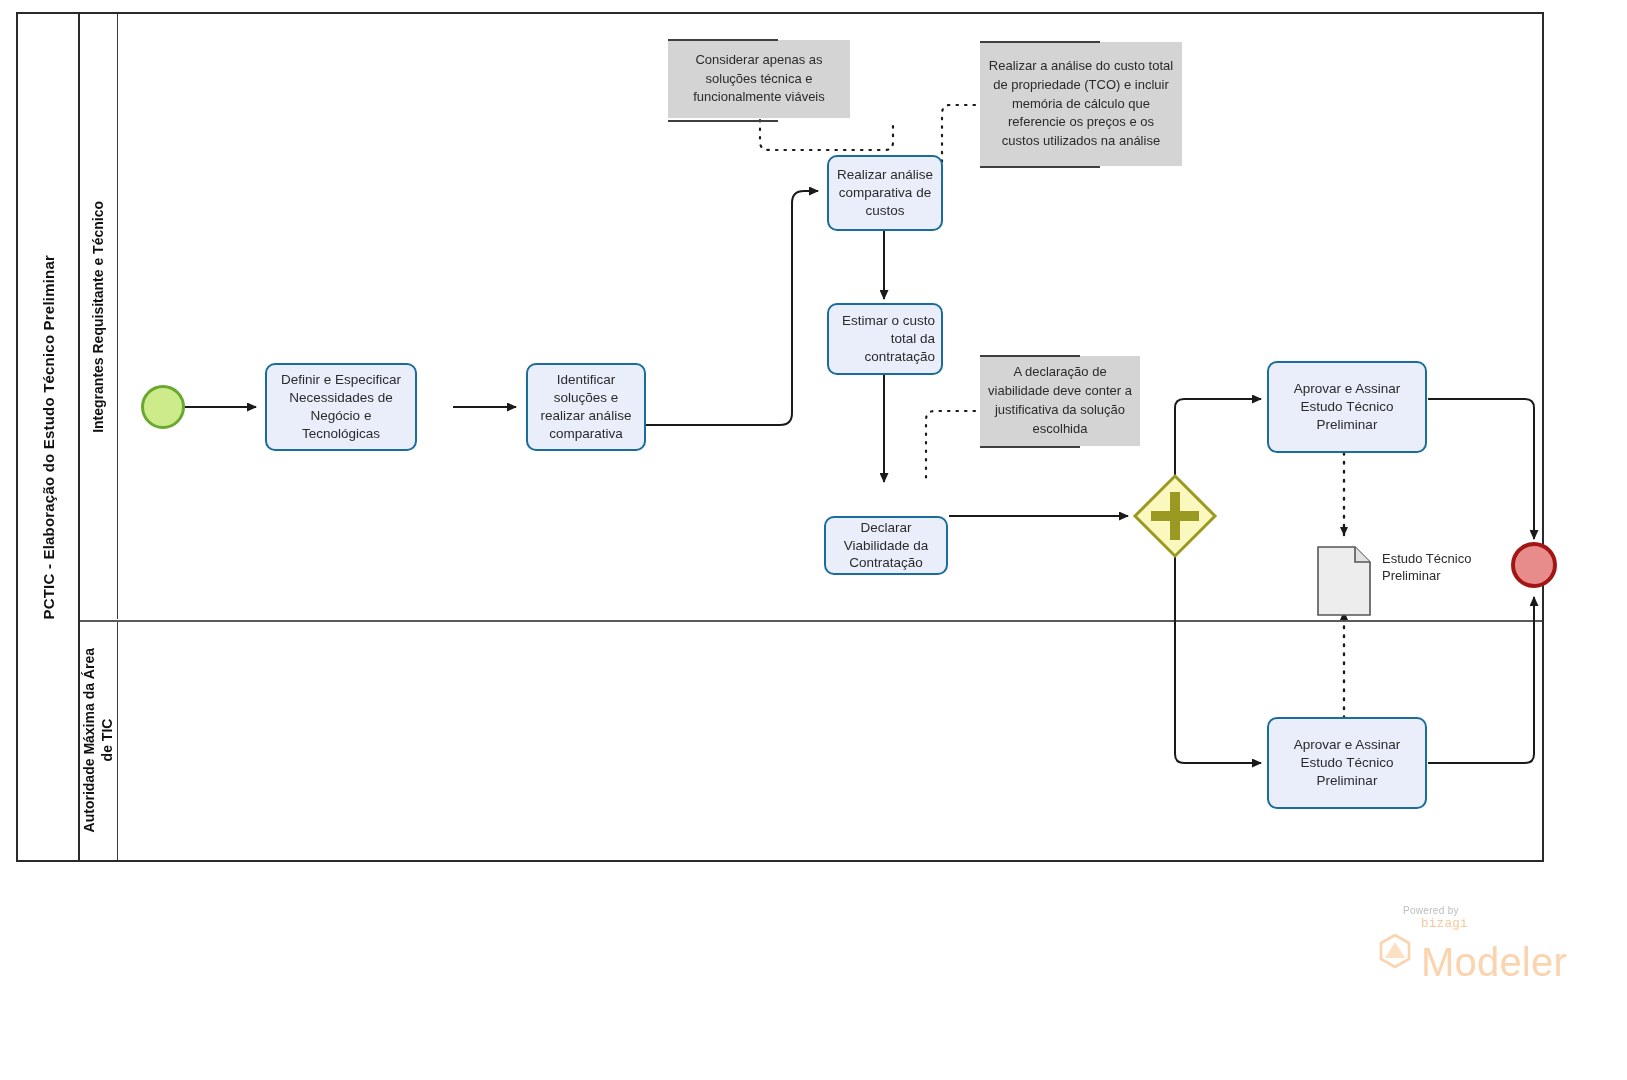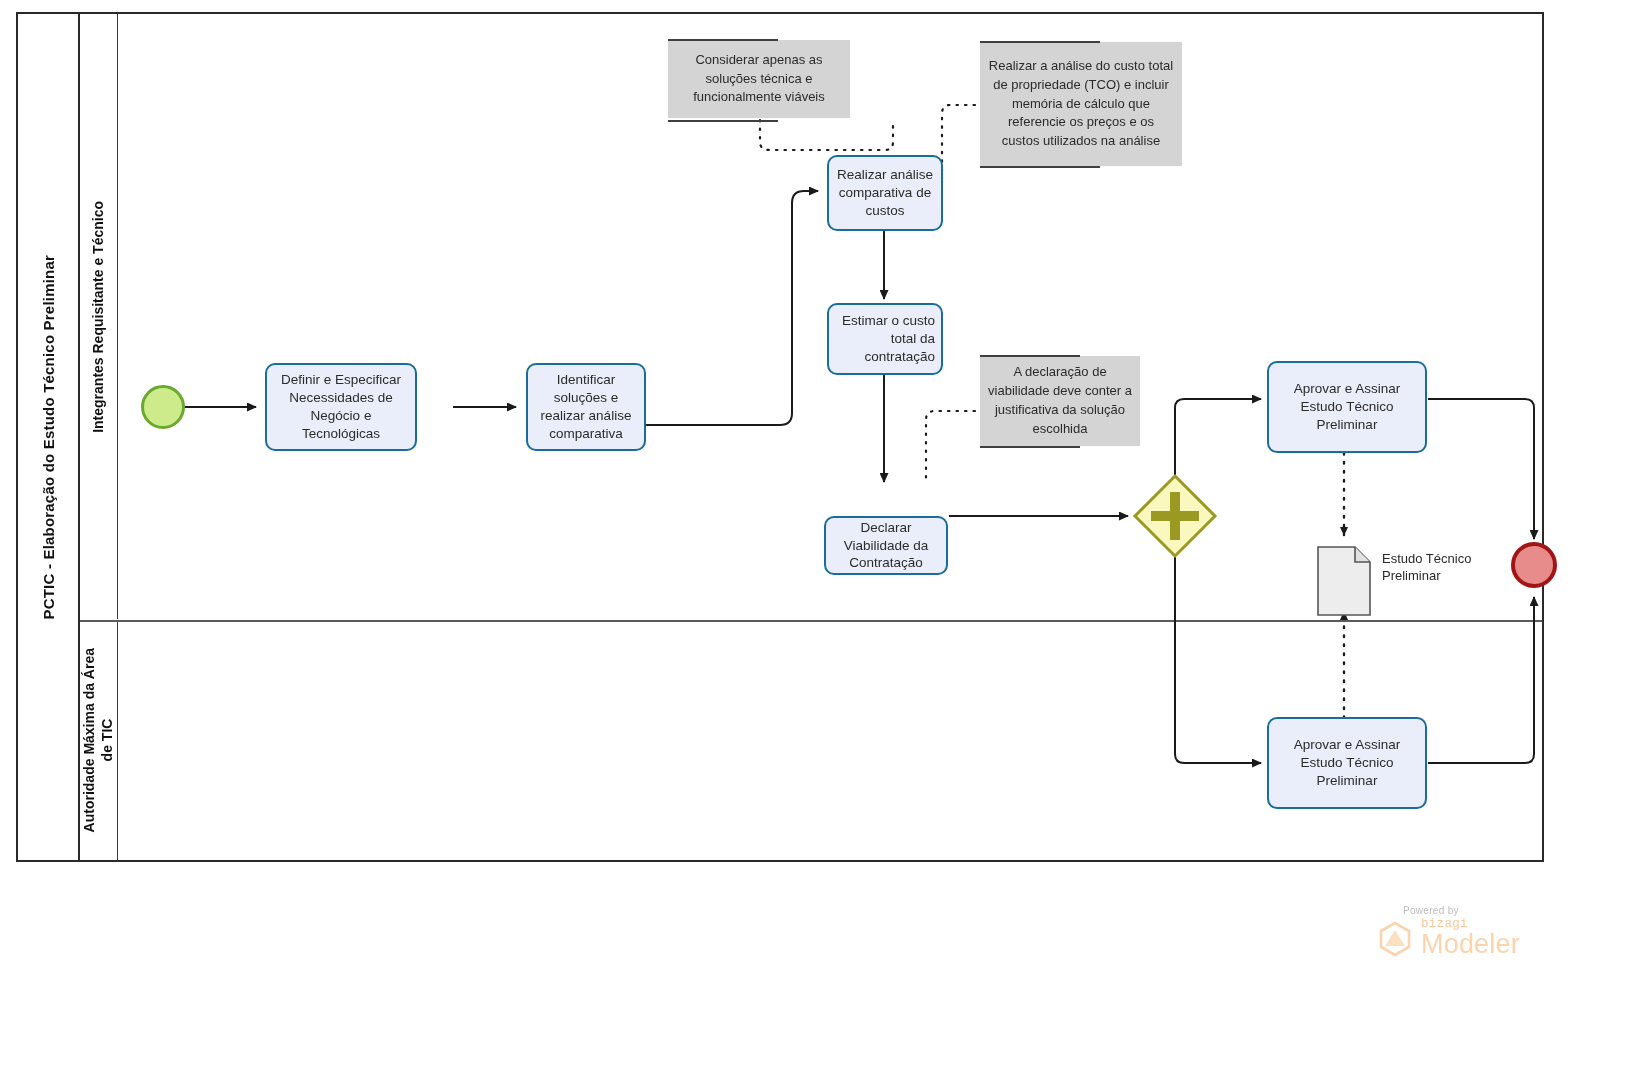--- a/index.html
+++ b/index.html
@@ -46,21 +46,21 @@
   .dataobj-label{position:absolute;font-size:13px;color:#2b2b2b;line-height:1.3;text-align:left;}
 
   
   .flow-layer{position:absolute;left:0;top:0;width:1627px;height:1080px;pointer-events:none;}
 
   
   .brand{position:absolute;display:flex;flex-direction:column;}
   .brand-powered{font-size:10px;color:#bdbdbd;letter-spacing:.3px;margin-left:28px;}
   .brand-row{display:flex;align-items:center;gap:6px;margin-top:2px;}
   .brand-name{font-size:12.5px;color:#f6c79a;letter-spacing:.3px;line-height:1;font-family:Liberation Mono, monospace;}
-  .brand-modeler{font-size:27px;color:#fbd3ad;line-height:1;letter-spacing:.2px;}
+  .brand-modeler{font-size:40px;color:#fbd3ad;line-height:1;letter-spacing:.2px;margin-top:11px;}
   .brand-text-col{display:flex;flex-direction:column;justify-content:center;}
 </style>
 </head>
 <body>
 
 <div id="canvas">
 
   <div class="pool" style="left:16px;top:12px;width:1528px;height:850px;"></div>
 
   <div class="pool-title" style="left:18px;top:14px;width:62px;height:846px;">

